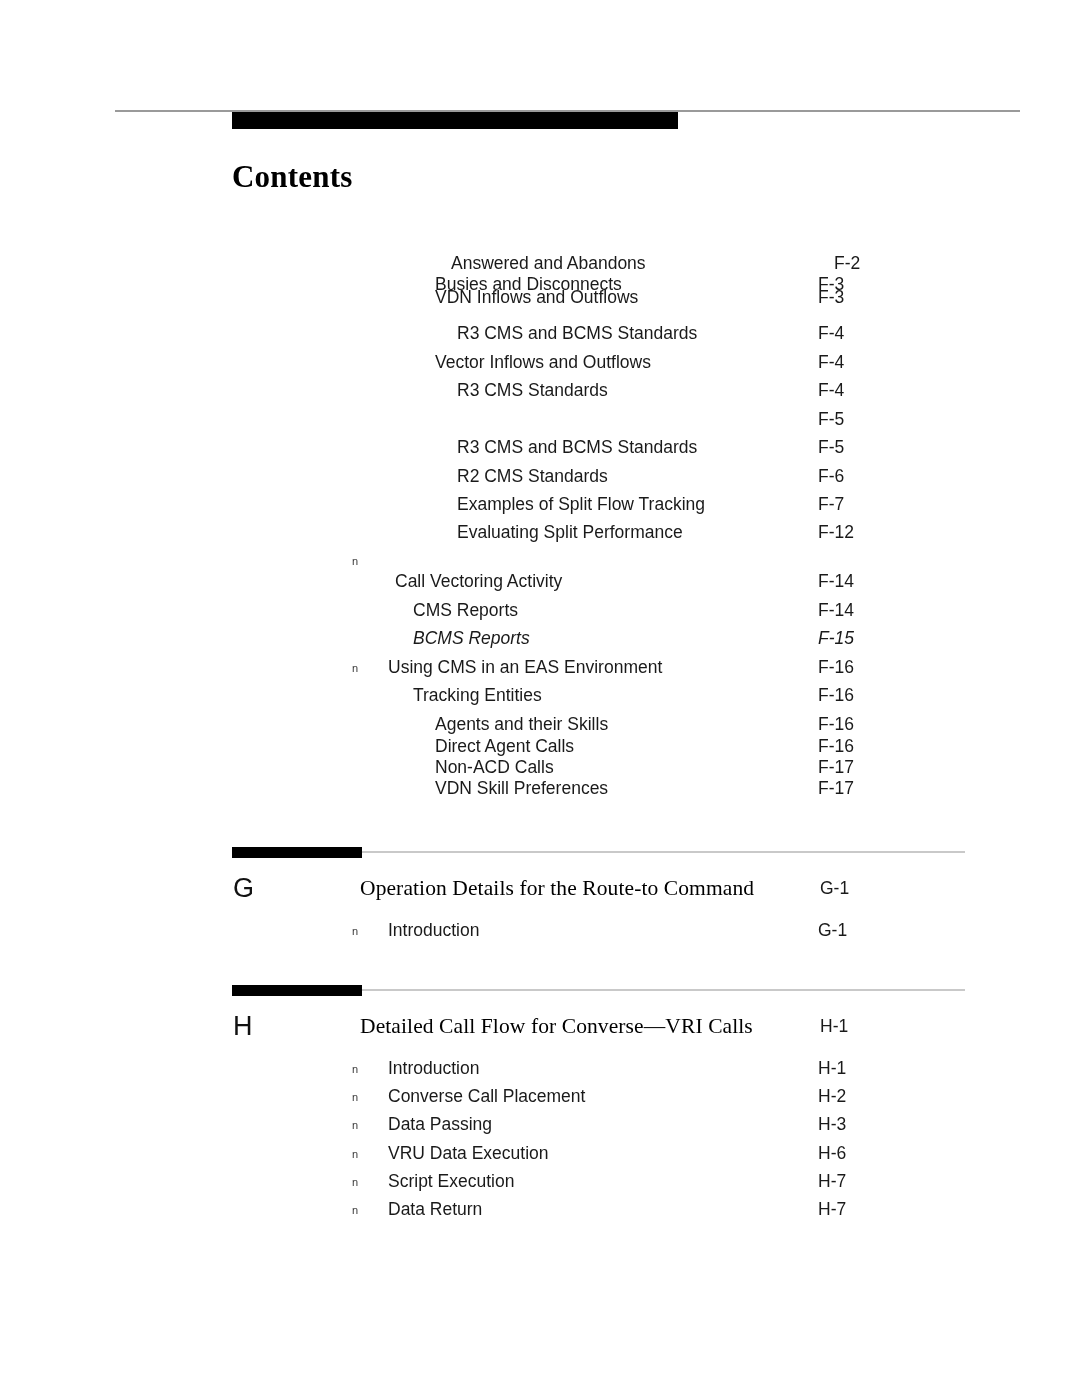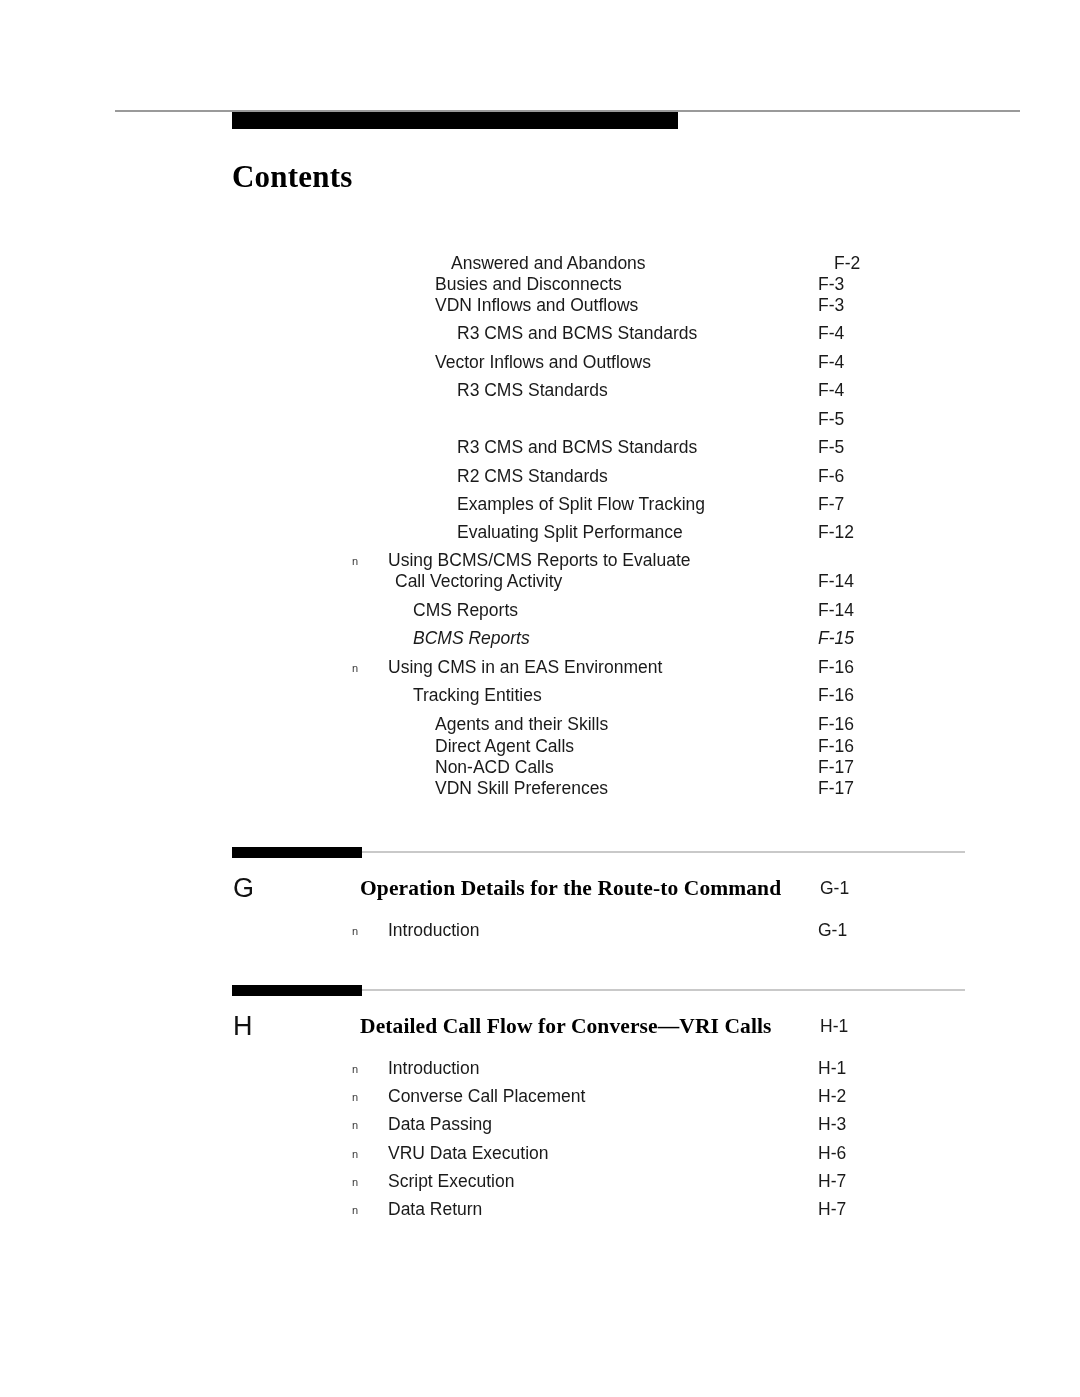--- a/index.html
+++ b/index.html
@@ -118,21 +118,21 @@
     font-family: "Liberation Sans", sans-serif;
     font-size: 27px;
     line-height: 30px;
     color: #111111;
   }
   .app-title {
     position: absolute;
     left: 360px;
     top: 27px;
     font-family: "Liberation Serif", serif;
-    font-weight: bold;
+    font-weight: normal;
     font-size: 21.5px;
     line-height: 28px;
     letter-spacing: 0.1px;
     white-space: nowrap;
     color: #000000;
   }
   .app-pageno {
     position: absolute;
     left: 820px;
     top: 29px;
@@ -165,21 +165,21 @@
 
   <div class="toc" id="toc-list" style="top:252px;">
       <div class="toc-row lv1" style="position: absolute; left: 0px; top: 0px; width: 1080px; margin-left: 16px;">
         <span class="label">Answered and Abandons</span>
         <span class="pageno">F-2</span>
       </div>
       <div class="toc-row lv1" style="position: absolute; left: 0px; top: 21px; width: 1080px;">
         <span class="label">Busies and Disconnects</span>
         <span class="pageno">F-3</span>
       </div>
-      <div class="toc-row lv1" style="position: absolute; left: 0px; top: 42px; width: 940px; padding-left: 32px;">
+      <div class="toc-row lv1" style="position: absolute; left: 0px; top: 34px; width: 940px; padding-left: 32px;">
         <span class="label">VDN Inflows and Outflows</span>
         <span class="pageno">F-3</span>
       </div>
       <div class="toc-row lv2" style="position: absolute; left: 0px; top: 70px; width: 1080px;">
         <span class="label">R3 CMS and BCMS Standards</span>
         <span class="pageno">F-4</span>
       </div>
       <div class="toc-row lv1" style="position: absolute; left: 0px; top: 99px; width: 1080px; padding-left: 17px;">
         <span class="label">Vector Inflows and Outflows</span>
         <span class="pageno">F-4</span>
@@ -202,21 +202,20 @@
       <div class="toc-row lv2" style="position: absolute; left: 0px; top: 241px; width: 1080px;">
         <span class="label">Examples of Split Flow Tracking</span>
         <span class="pageno">F-7</span>
       </div>
       <div class="toc-row lv2" style="position: absolute; left: 0px; top: 269px; width: 1080px;">
         <span class="label">Evaluating Split Performance</span>
         <span class="pageno">F-12</span>
       </div>
       <div class="toc-row lv0" style="position: absolute; left: 0px; top: 297px; width: 1080px;">
         <span class="bullet">n</span>
-        <span class="label">Using BCMS/CMS Reports to Evaluate</span>
       </div>
       <div class="toc-row cont" style="position: absolute; left: 0px; top: 318px; width: 1080px;">
         <span class="label">Call Vectoring Activity</span>
         <span class="pageno">F-14</span>
       </div>
       <div class="toc-row lv3" style="position: absolute; left: 0px; top: 347px; width: 1080px;">
         <span class="label">CMS Reports</span>
         <span class="pageno">F-14</span>
       </div>
       <div class="toc-row lv3" style="position: absolute; left: 0px; top: 375px; width: 1080px; font-style: italic;">

